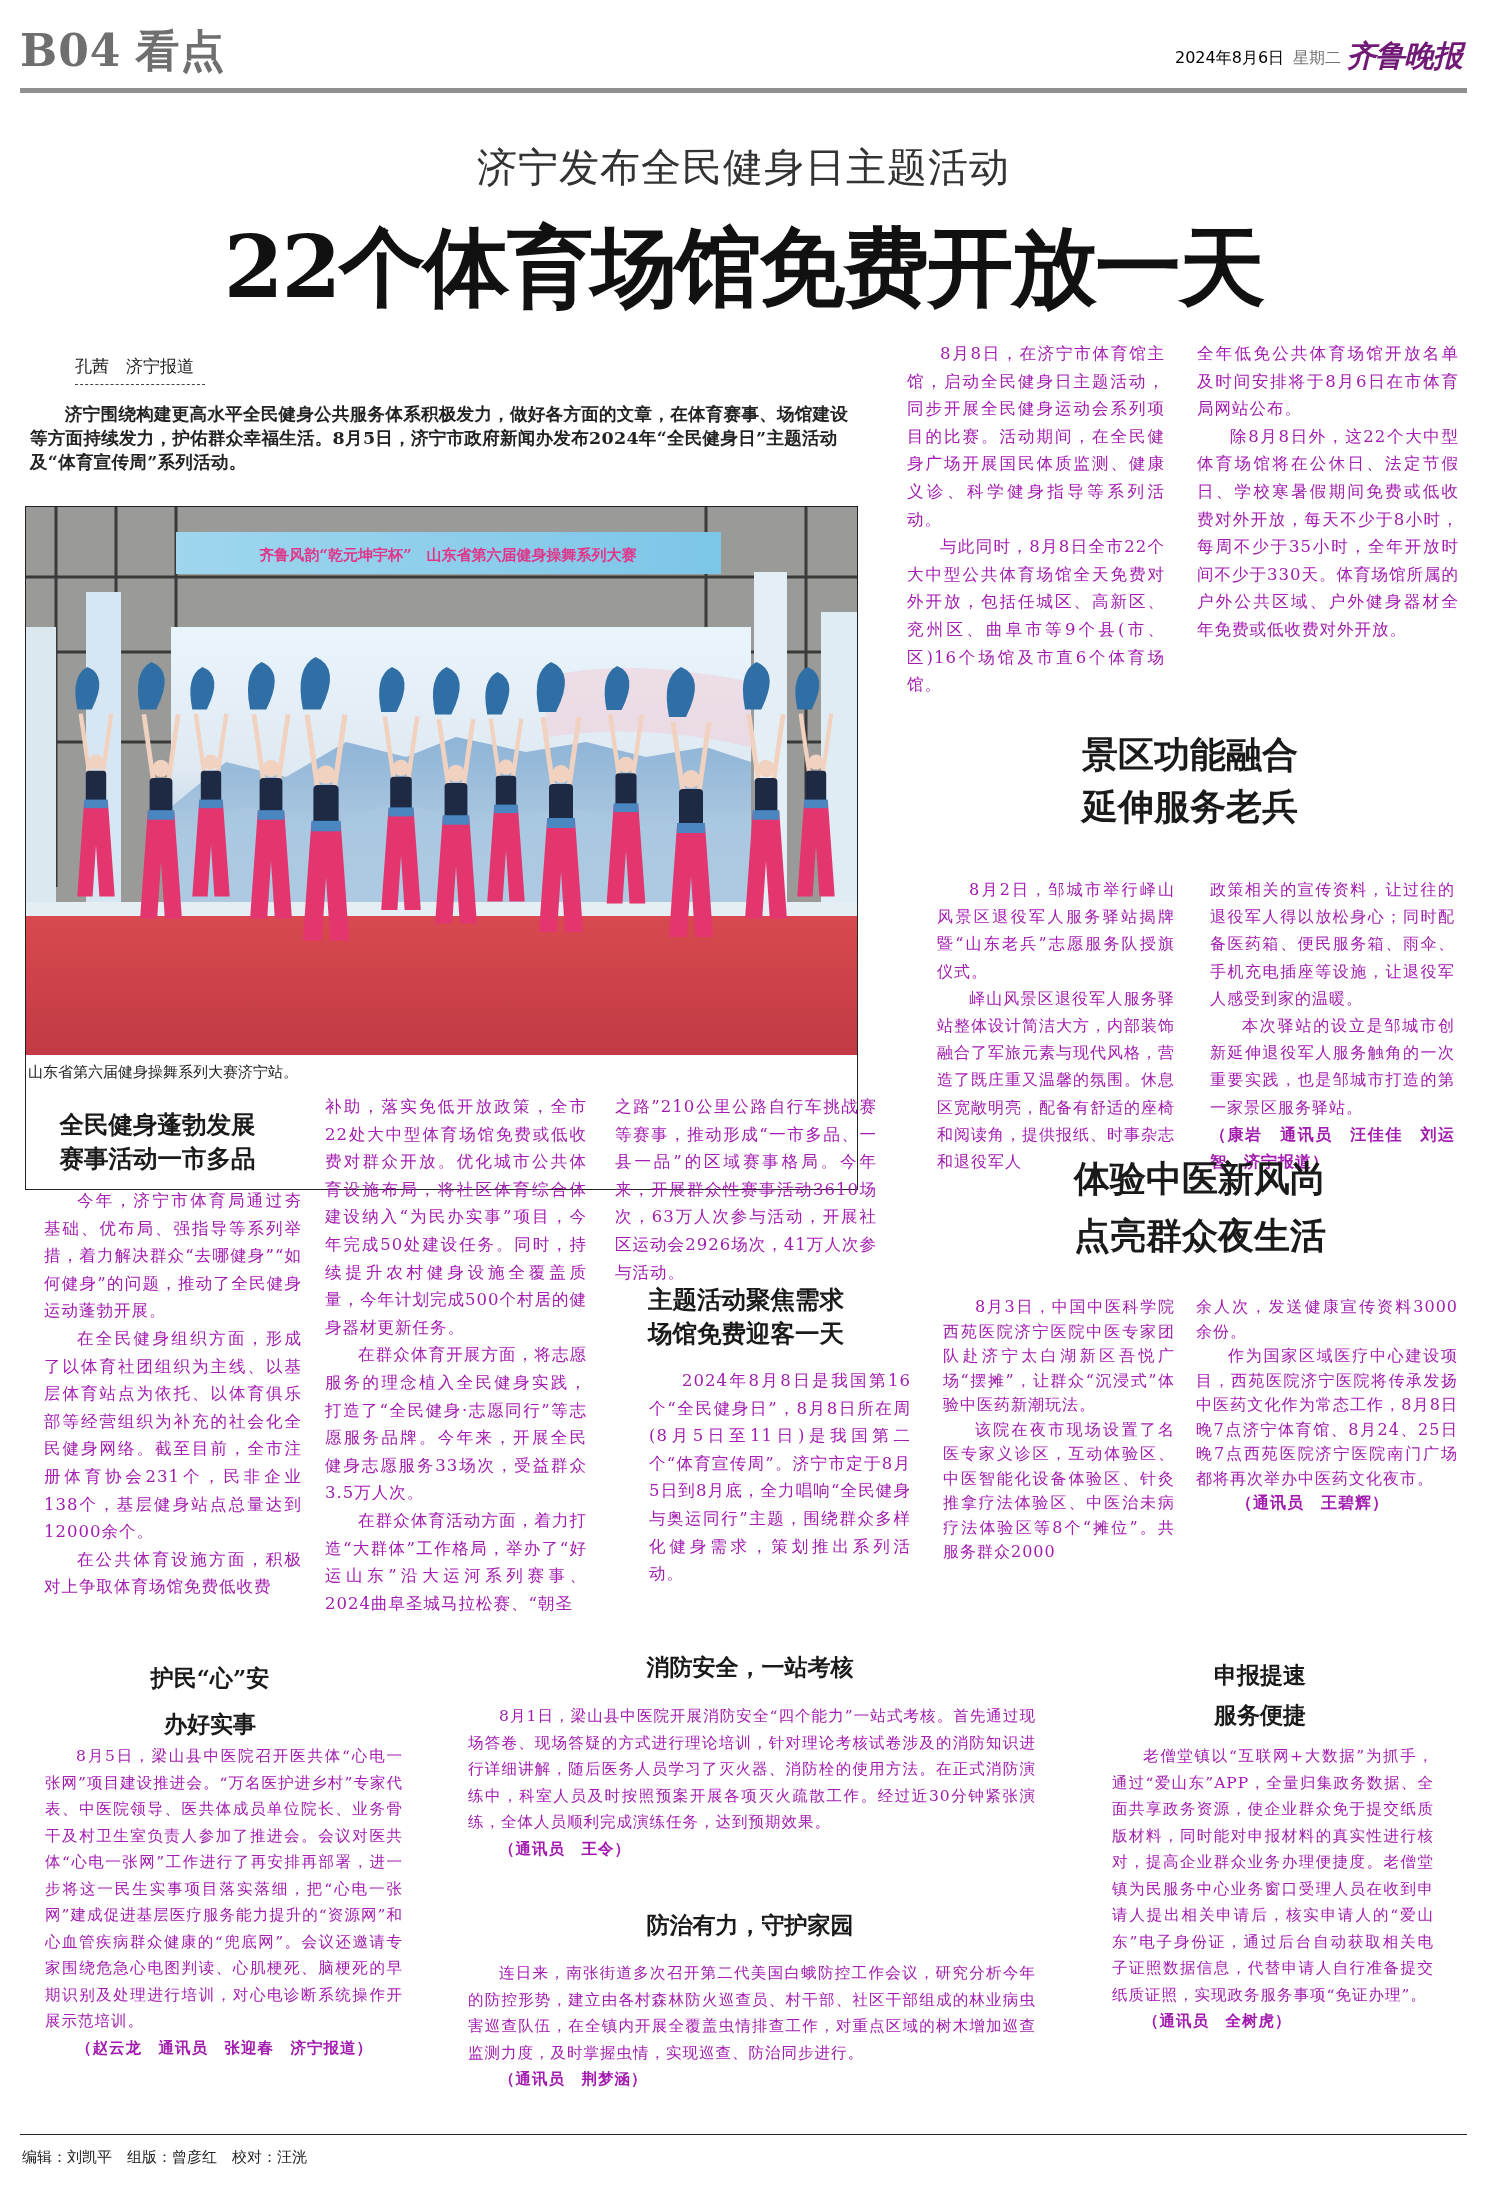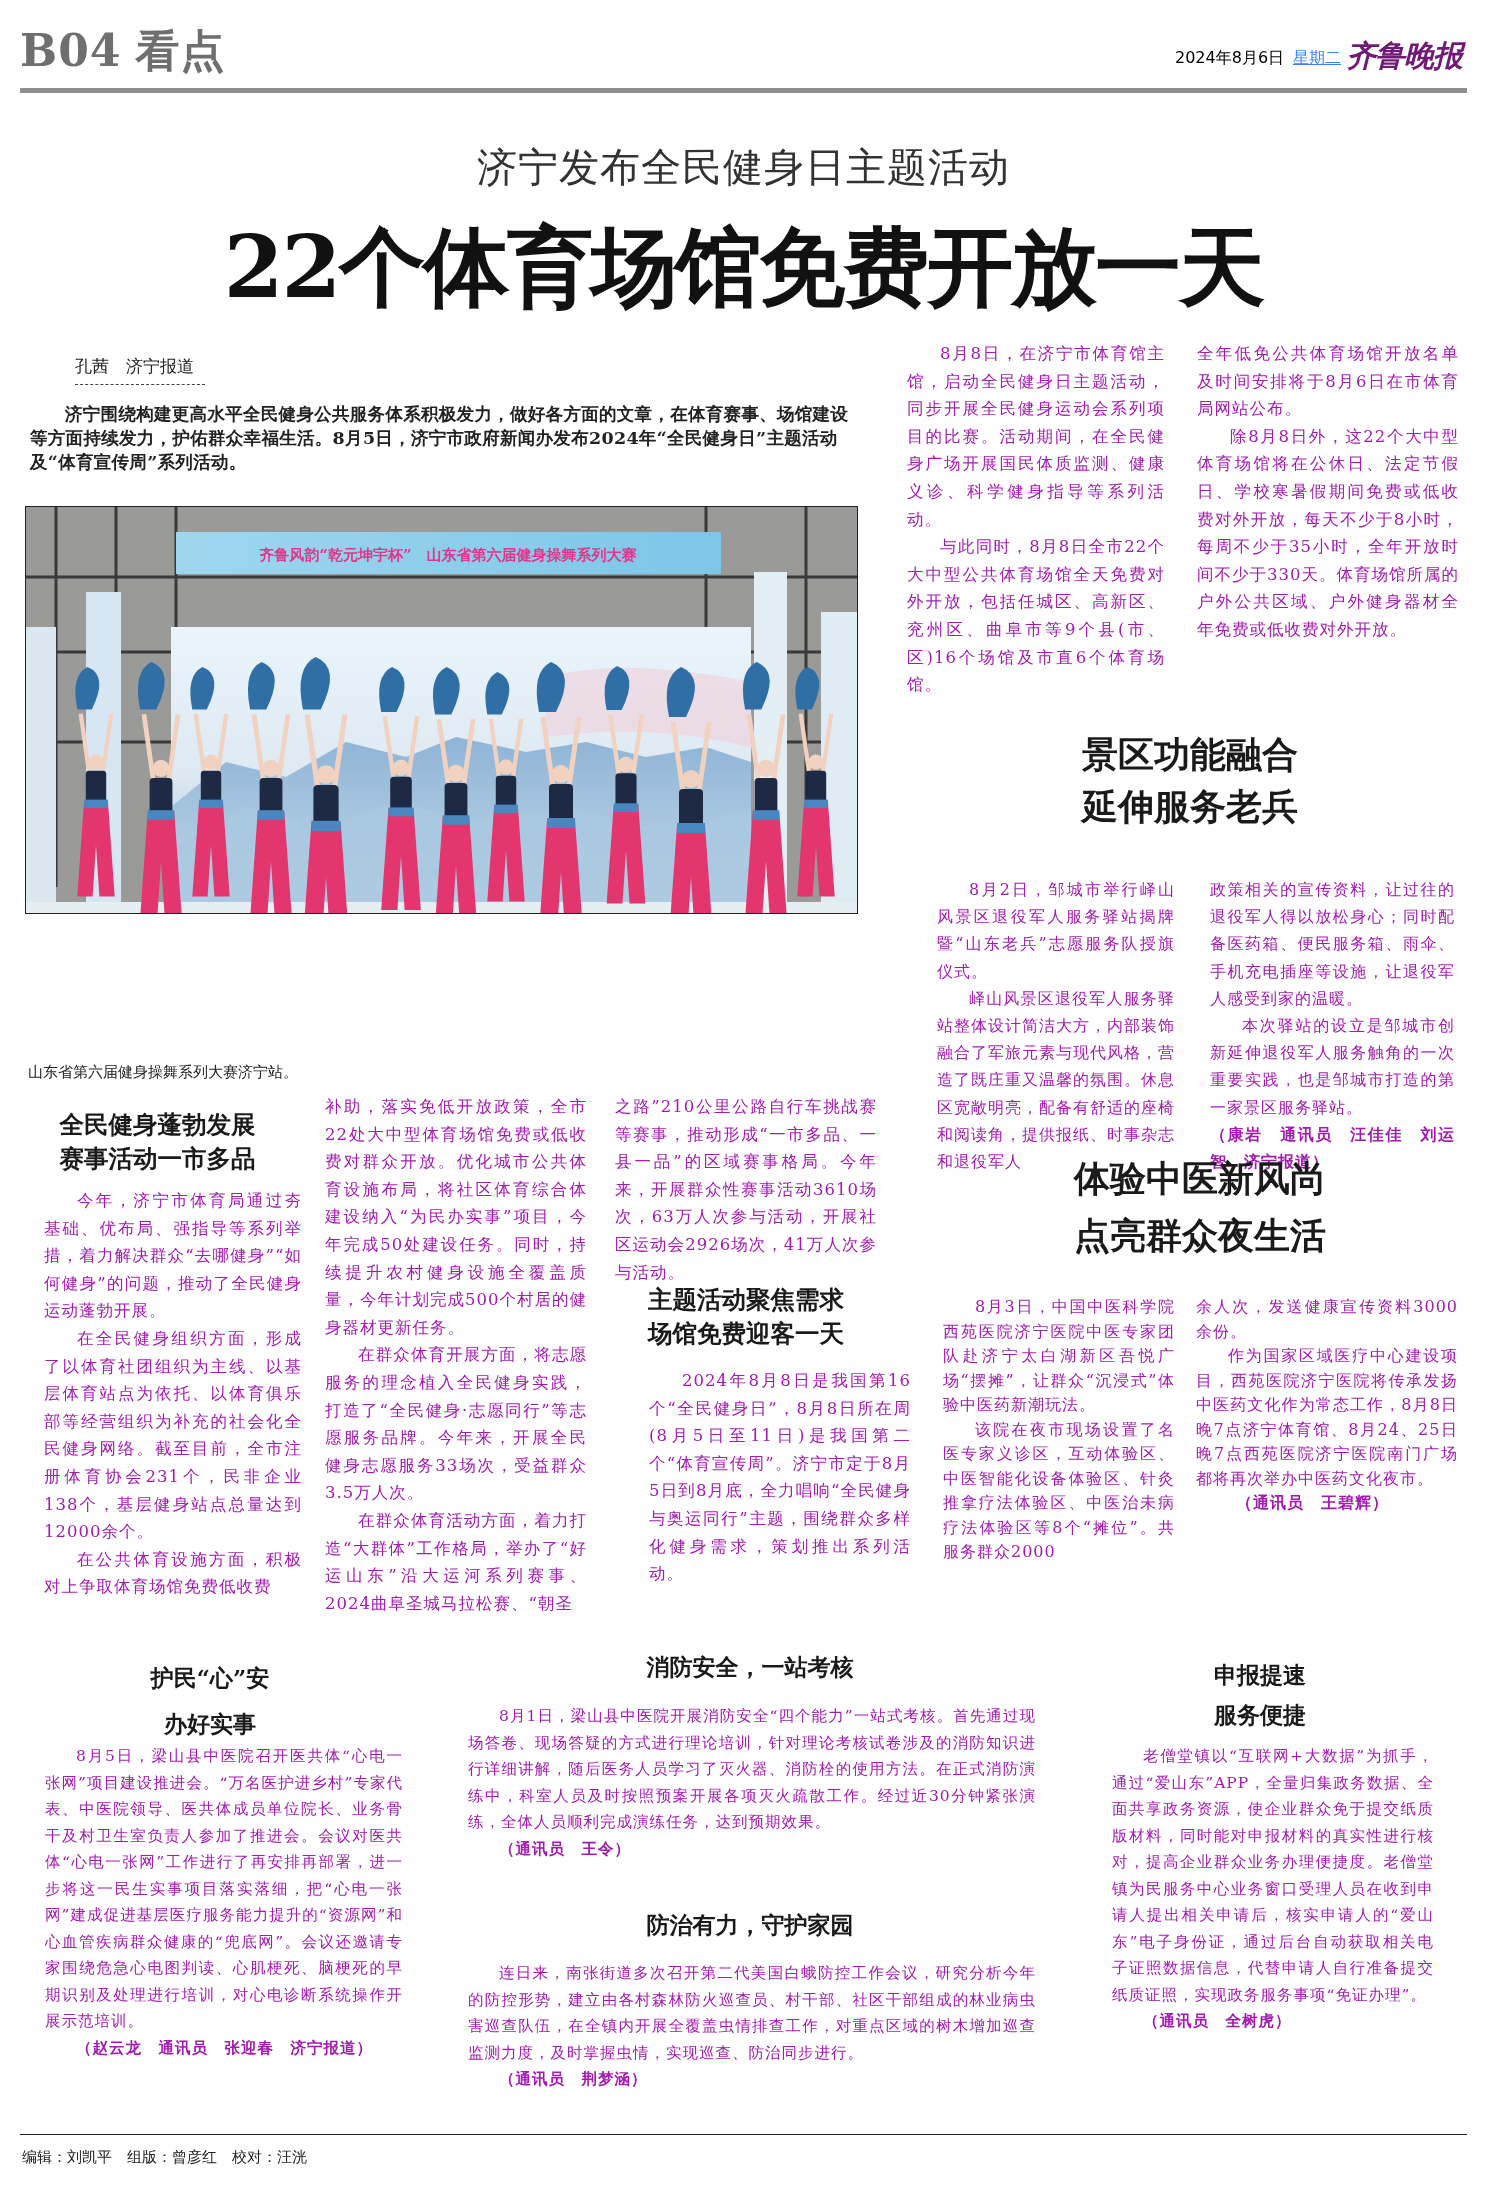--- a/index.html
+++ b/index.html
@@ -6,37 +6,37 @@
   body { width:1487px; height:2185px; position:relative; overflow:hidden;
          font-family:"DejaVu Sans", sans-serif; color:#1a1a1a; }
   .abs { position:absolute; }
   .serif { font-family:"DejaVu Serif", "Liberation Serif", serif; }
   .sans { font-family:"DejaVu Sans", "Liberation Sans", sans-serif; }
 
   
   #page-label { left:20px; top:22px; font-size:44px; font-weight:bold; color:#6f6f6f; letter-spacing:1px; }
   #page-label .sec { margin-left:14px; }
   #header-date { left:1175px; top:48px; font-size:16px; color:#000000; }
-  #header-week { left:1293px; top:48px; font-size:16px; color:#3b82f6;text-decoration:underline; }
+  #header-week { left:1293px; top:48px; font-size:16px; color:#737373; }
   #masthead { left:1346px; top:36px; font-size:30px; font-weight:bold; color:#701a75; font-style:italic; letter-spacing:-1px; }
   #header-rule { left:20px; top:88px; width:1447px; height:5px; background:#8f8f8f; }
 
   
   #subtitle { left:0; width:1487px; top:140px; text-align:center; font-size:40px; color:#333; font-weight:300; letter-spacing:1px; }
   #main-title { left:0; width:1487px; top:210px; text-align:center; font-size:86px; font-weight:bold; color:#111; letter-spacing:-2px; }
 
   
   #byline { left:75px; top:355px; font-size:17px; color:#222; }
   #byline-rule { left:75px; top:384px; width:130px; border-top:1px dashed #444; }
 
   
   #lede { left:30px; top:402px; width:826px; font-size:17.5px; line-height:24px; font-weight:bold; color:#222; text-indent:2em; letter-spacing:0.3px; }
 
   
-  #photo { left:25px; top:506px; width:833px; height:408px; overflow:hidden; border:1px solid #222; box-sizing:border-box; }
+  #photo { left:25px; top:506px; width:833px; height:684px; overflow:hidden; border:1px solid #222; box-sizing:border-box; }
   #caption { left:28px; top:1063px; font-size:15px; color:#222; }
 
   
   .col { position:absolute; font-size:16.5px; line-height:27.6px; color:#a21caf; text-align:justify; letter-spacing:1px; }
   .col p { margin:0; text-indent:2em; }
   .col p.noind { text-indent:0; }
   .col .credit { text-indent:0; font-weight:bold; }
   .head2 { position:absolute; text-align:center; font-weight:bold; color:#1a1a1a; }
 
   

